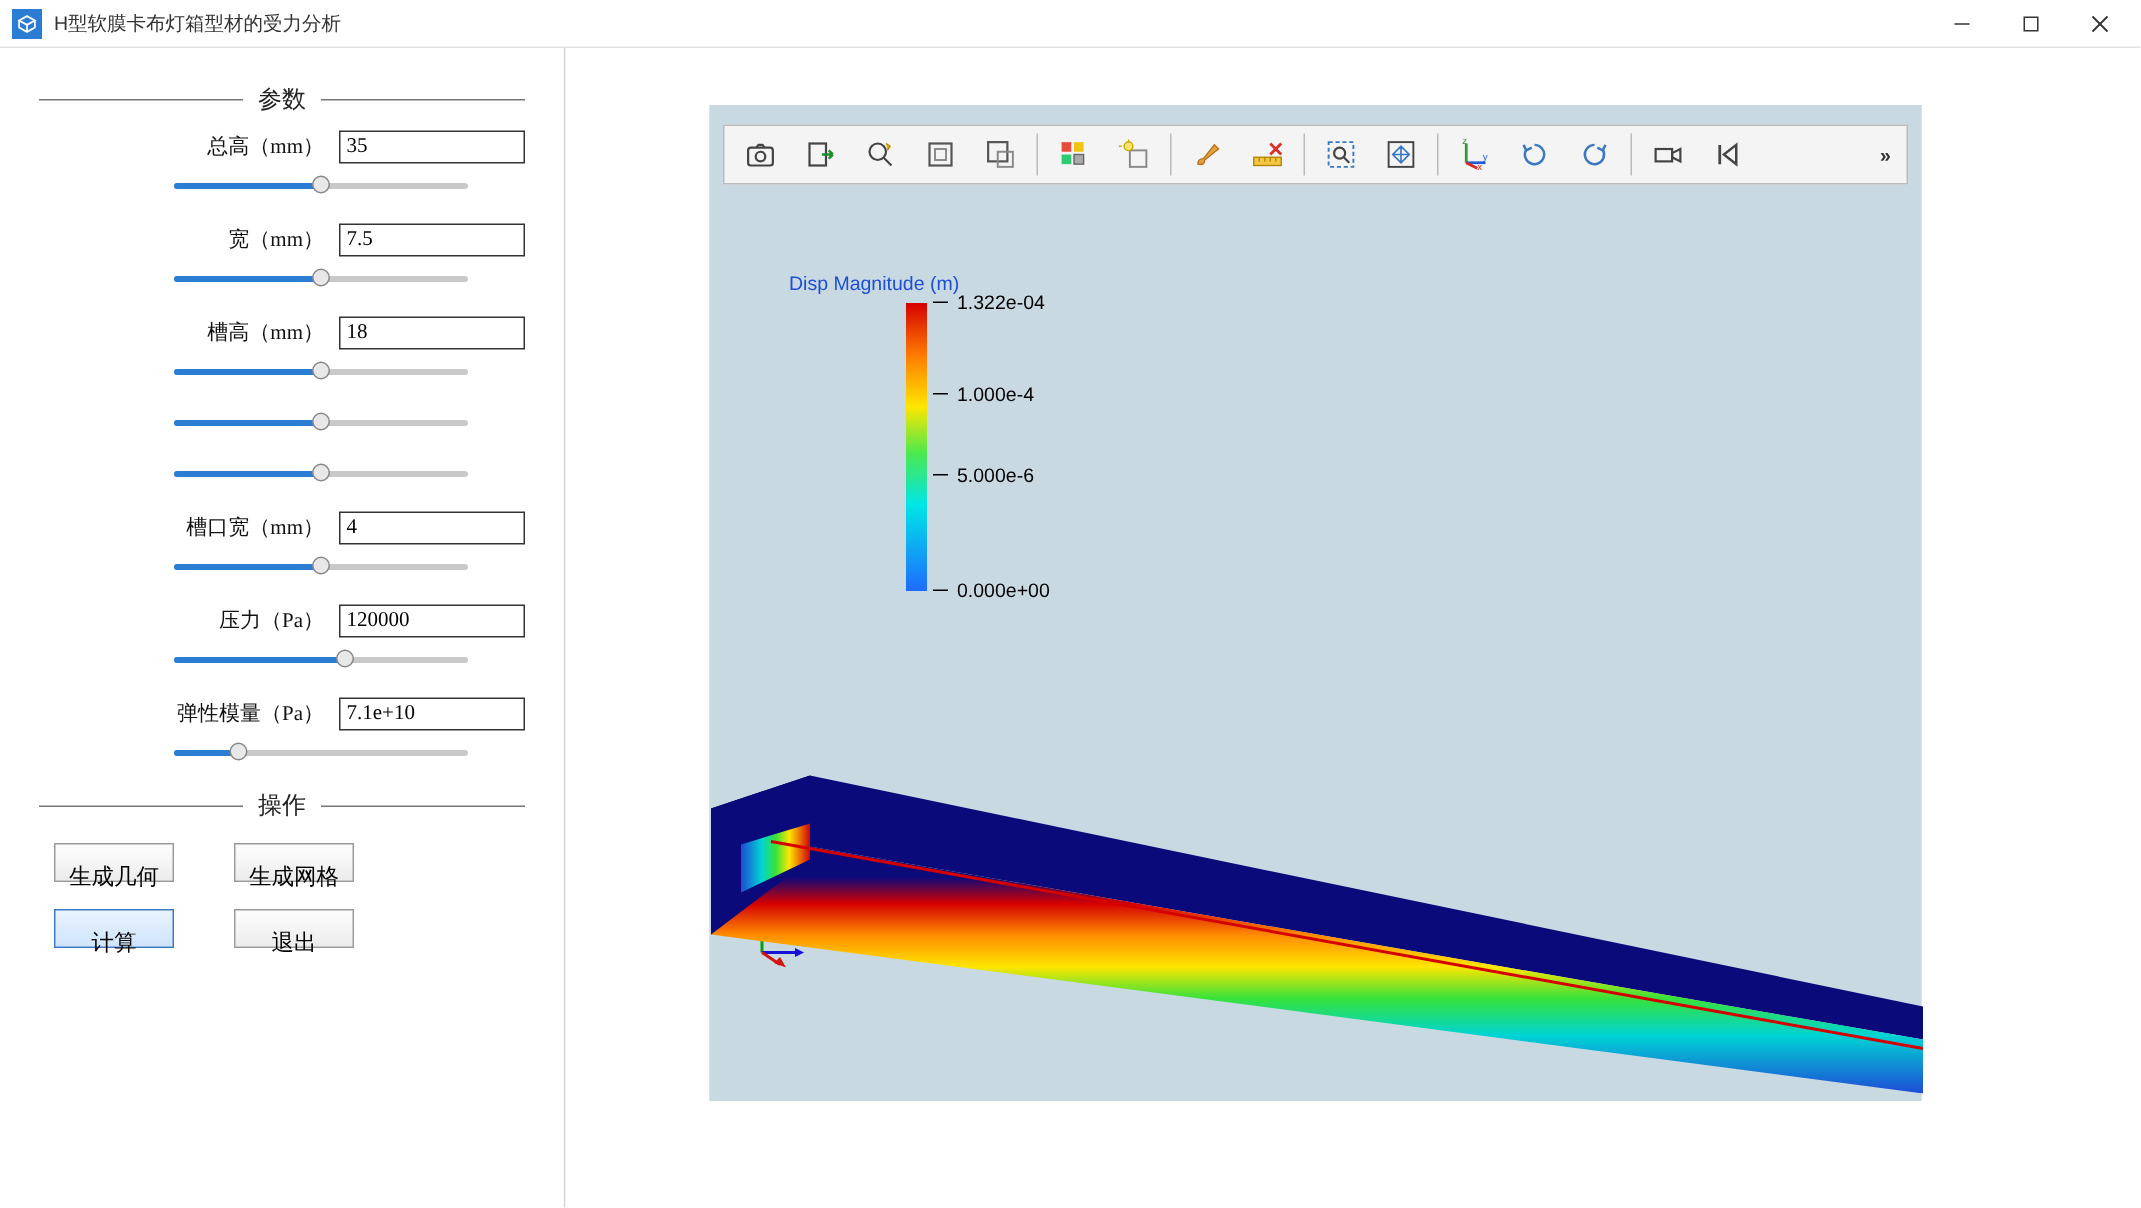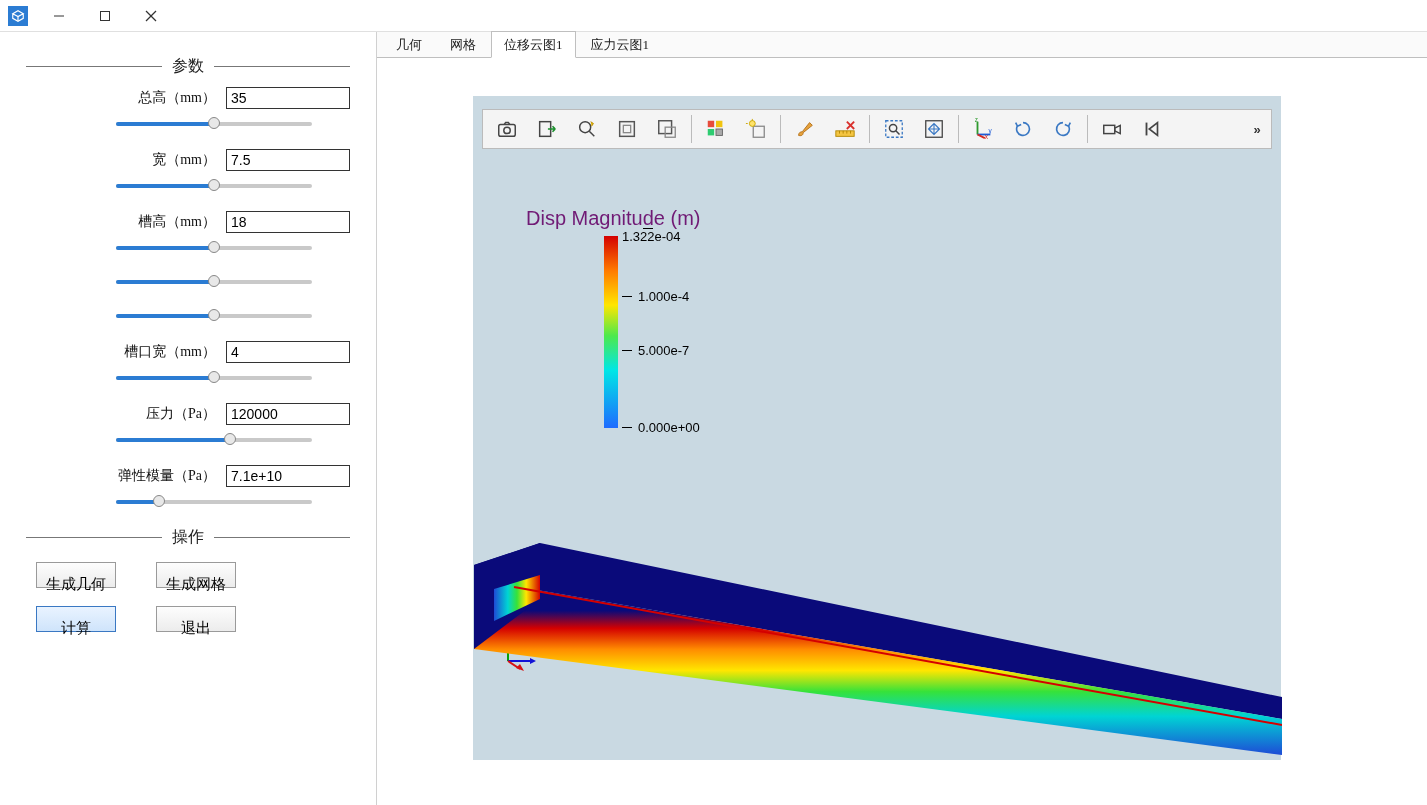--- a/index.html
+++ b/index.html
@@ -20,21 +20,21 @@
 
 
 .section-hdr { display:flex; align-items:center; margin: 14px 0 10px; }
 .section-hdr .line { flex:1; height:1px; background:#777; }
 .section-hdr .label { padding: 0 10px; font-size: 16px; color:#222; font-family: SimSun, serif; }
 
 
 .param-block { margin-bottom: 18px; }
 .param-row { display:flex; align-items:center; justify-content:flex-end; }
 .param-label { width: 140px; text-align:right; padding-right: 10px; font-size: 14px; color:#111; font-family: SimSun, serif; }
-.param-input { width: 124px; height: 22px; border:1px solid #333; padding: 0 4px; font-family: Liberation Sans, sans-serif; font-size:14px; background:#fff; }
+.param-input { width: 124px; height: 22px; border:1px solid #333; padding: 0 4px; font-family: Liberation Serif, serif; font-size:14px; background:#fff; }
 .slider-wrap { margin: 6px 0 0 90px; width: 196px; position:relative; height: 16px; }
 .slider-track { position:absolute; top:7px; left:0; right:0; height:4px; background:#c9c9c9; border-radius:2px; }
 .slider-fill { position:absolute; top:7px; left:0; height:4px; background:#2b7cd3; border-radius:2px; }
 .slider-thumb { position:absolute; top:2px; width:12px; height:12px; background:#e8e8e8; border:1px solid #888; border-radius:50%; transform:translateX(-50%); }
 
 
 .actions { display:flex; flex-wrap:wrap; gap: 18px 40px; margin: 14px 0 0 10px; }
 .act-btn { min-width: 80px; height: 26px; padding: 12px 8px; background: linear-gradient(#fdfdfd,#ececec); border:1px solid #9a9a9a; font-family: SimSun, serif; font-size:15px; cursor:pointer; }
 .act-btn.primary { background: linear-gradient(#e9f3ff,#cfe4fb); border-color:#3a78c3; }
 
@@ -49,21 +49,21 @@
 
 
 .vp-toolbar { position:absolute; top:12px; left:8px; right:8px; height:40px; background:#f4f4f4; border:1px solid #bbb; display:flex; align-items:center; padding: 0 4px; gap:0; }
 .vp-tool { width:36px; height:34px; display:flex; align-items:center; justify-content:center; border:1px solid transparent; border-radius:3px; margin:0 2px; cursor:pointer; }
 .vp-sep { width:1px; height:28px; background:#bbb; margin:0 4px; }
 .vp-toolbar .spacer { flex:1; }
 .vp-overflow { width:20px; text-align:center; color:#333; font-weight:bold; cursor:pointer; }
 
 
 .legend { position:absolute; top:110px; left:52px; font-family: Arial, sans-serif; }
-.legend-title { font-size:20px; color:#701a75; margin-bottom:6px; }
+.legend-title { font-size:13px; color:#1d4ed8; margin-bottom:6px; }
 .legend-body { display:flex; }
 .legend-bar { width:14px; height:192px; background: linear-gradient(to bottom, #d40000 0%, #ff7a00 18%, #ffe600 36%, #4de94c 52%, #00e6e6 70%, #1e6bff 100%); }
 .legend-ticks { position:relative; height:192px; margin-left:4px; }
 .legend-tick { position:absolute; left:0; display:flex; align-items:center; font-size:13px; color:#000; white-space:nowrap; }
 .legend-tick .dash { width:10px; height:1px; background:#000; margin-right:6px; }
 
 
 .axis-gizmo { position:absolute; left:24px; bottom:88px; width:40px; height:40px; }
 
 
@@ -74,20 +74,21 @@
 
 <div class="titlebar">
   <div class="app-icon">
     <svg viewBox="0 0 24 24">
         <g fill="none" stroke="#fff" stroke-width="2">
           <path d="M3 8l9-5 9 5-9 5-9-5zM3 8v8l9 5 9-5V8"></path>
           <path d="M12 13v8"></path>
         </g>
       </svg>
   </div>
+  <div class="title">H型软膜卡布灯箱型材的受力分析</div>
   <div class="win-controls">
     <div class="win-btn">
         <svg width="12" height="12">
           <line x1="1" y1="6" x2="11" y2="6" stroke="#333" stroke-width="1"></line>
         </svg>
       </div>
     <div class="win-btn">
         <svg width="12" height="12">
           <rect x="1.5" y="1.5" width="9" height="9" fill="none" stroke="#333" stroke-width="1"></rect>
         </svg>
@@ -206,26 +207,20 @@
 
     <div class="actions">
       <button class="act-btn">生成几何</button>
       <button class="act-btn">生成网格</button>
       <button class="act-btn primary">计算</button>
       <button class="act-btn">退出</button>
     </div>
   </div>
 
   <div class="mainpane">
-    <div class="tabs">
-      <div class="tab">几何</div>
-      <div class="tab">网格</div>
-      <div class="tab active">位移云图1</div>
-      <div class="tab">应力云图1</div>
-    </div>
 
     <div class="view-container">
       <div class="viewport">
 
         <div class="vp-toolbar">
           <div class="vp-tool">
               <svg width="22" height="22" viewBox="0 0 24 24">
                 <rect x="3" y="7" width="18" height="13" rx="2" fill="none" stroke="#444" stroke-width="1.6"></rect>
                 <circle cx="12" cy="13.5" r="3.5" fill="none" stroke="#444" stroke-width="1.6"></circle>
                 <path d="M9 7l1.5-2h3L15 7" fill="none" stroke="#444" stroke-width="1.6"></path>
@@ -343,31 +338,31 @@
           <div class="spacer"></div>
           <div class="vp-overflow">»</div>
         </div>
 
         <div class="legend">
           <div class="legend-title">Disp Magnitude (m)</div>
           <div class="legend-body">
             <div style="width:78px"></div>
             <div class="legend-bar"></div>
             <div class="legend-ticks" id="legend-ticks">
-                <div class="legend-tick" style="top: calc(0% - 8px); flex-direction: column;">
+                <div class="legend-tick" style="top: calc(0% - 8px);">
                   <span class="dash"></span>
                   <span>1.322e-04</span>
                 </div>
                 <div class="legend-tick" style="top: calc(32% - 8px);">
                   <span class="dash"></span>
                   <span>1.000e-4</span>
                 </div>
                 <div class="legend-tick" style="top: calc(60% - 8px);">
                   <span class="dash"></span>
-                  <span>5.000e-7</span>
+                  <span>5.000e-6</span>
                 </div>
                 <div class="legend-tick" style="top: calc(100% - 8px);">
                   <span class="dash"></span>
                   <span>0.000e+00</span>
                 </div>
               </div>
           </div>
         </div>
 
         <div class="axis-gizmo">

